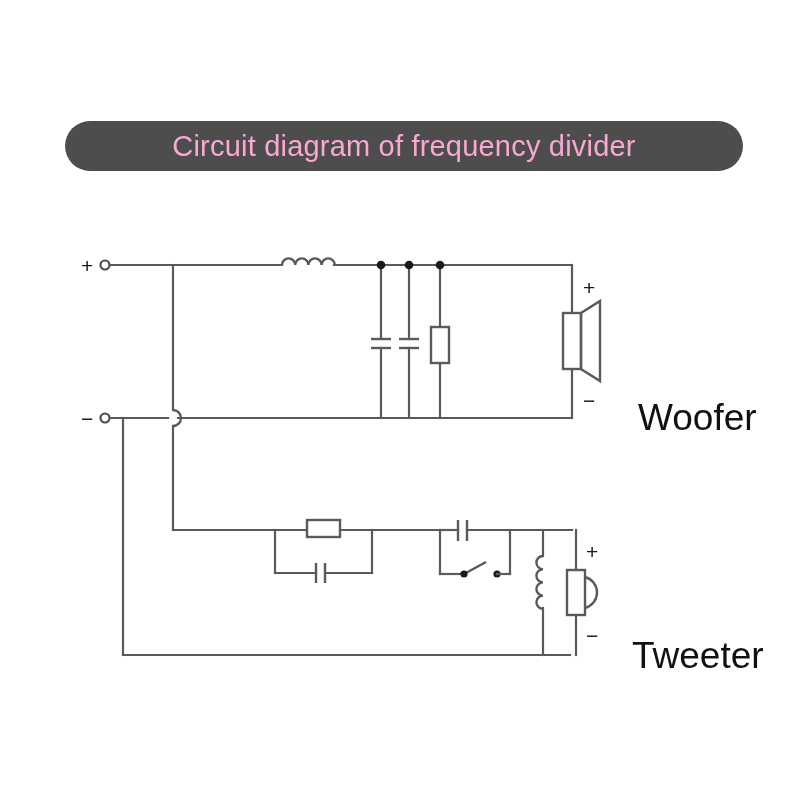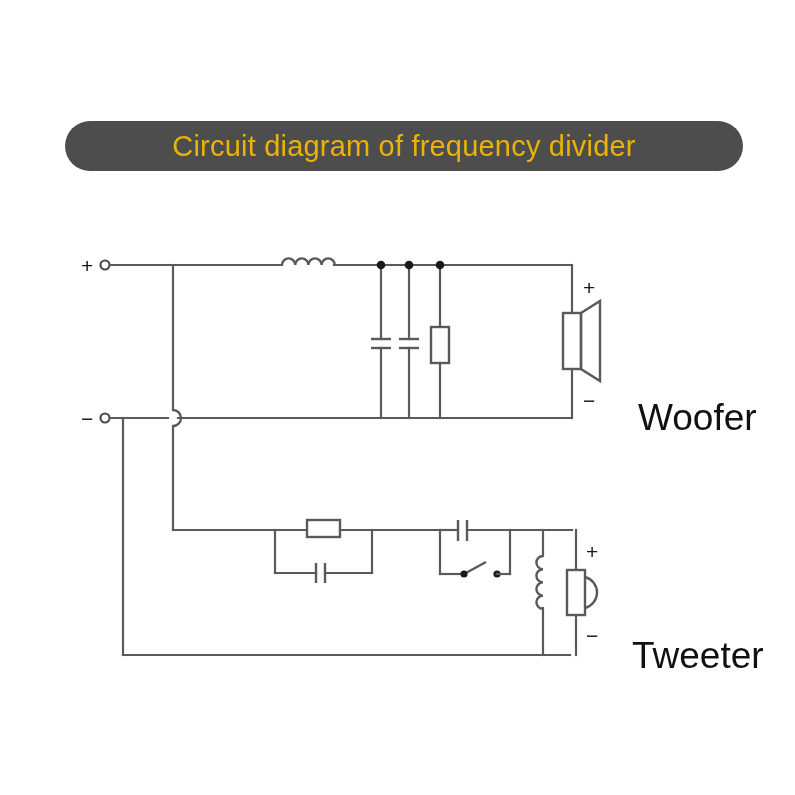--- a/index.html
+++ b/index.html
@@ -28,21 +28,21 @@
     width: 678px;
     height: 50px;
     background: #4d4d4d;
     border-radius: 25px;
     display: flex;
     align-items: center;
     justify-content: center;
     box-sizing: border-box;
   }
   #title-text {
-    color: #eab308;
+    color: #f9a8d4;
     font-size: 29px;
     font-family: "Liberation Sans", sans-serif;
     font-weight: 400;
     letter-spacing: 0.2px;
     white-space: nowrap;
   }
 
   
   #schematic {
     position: absolute;

